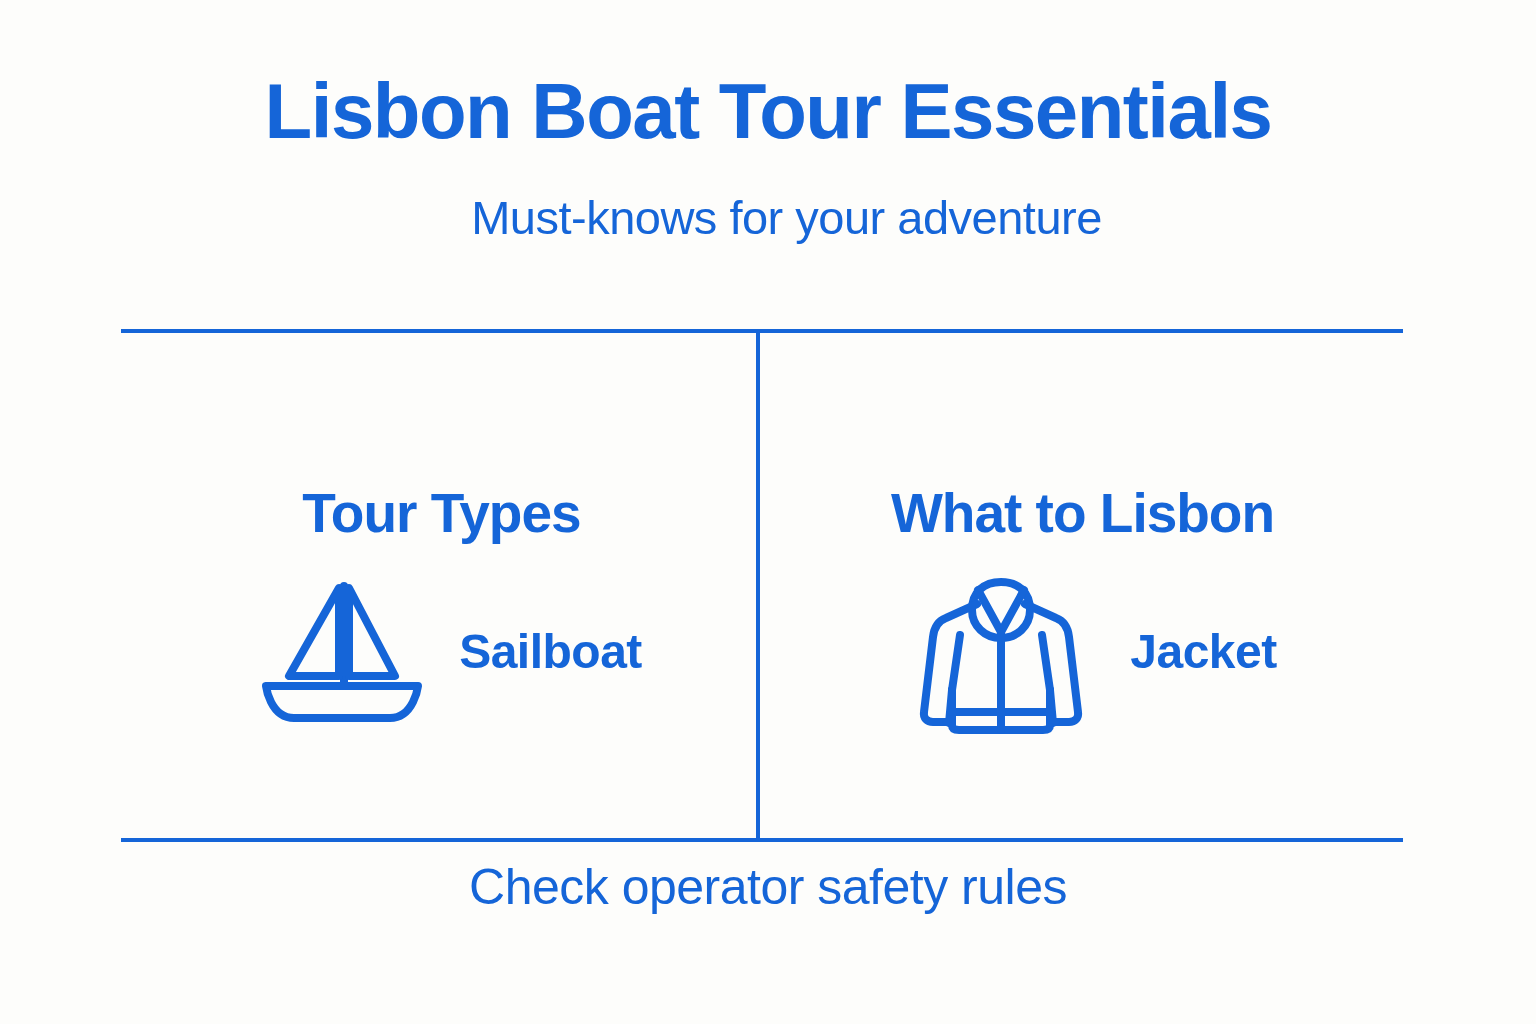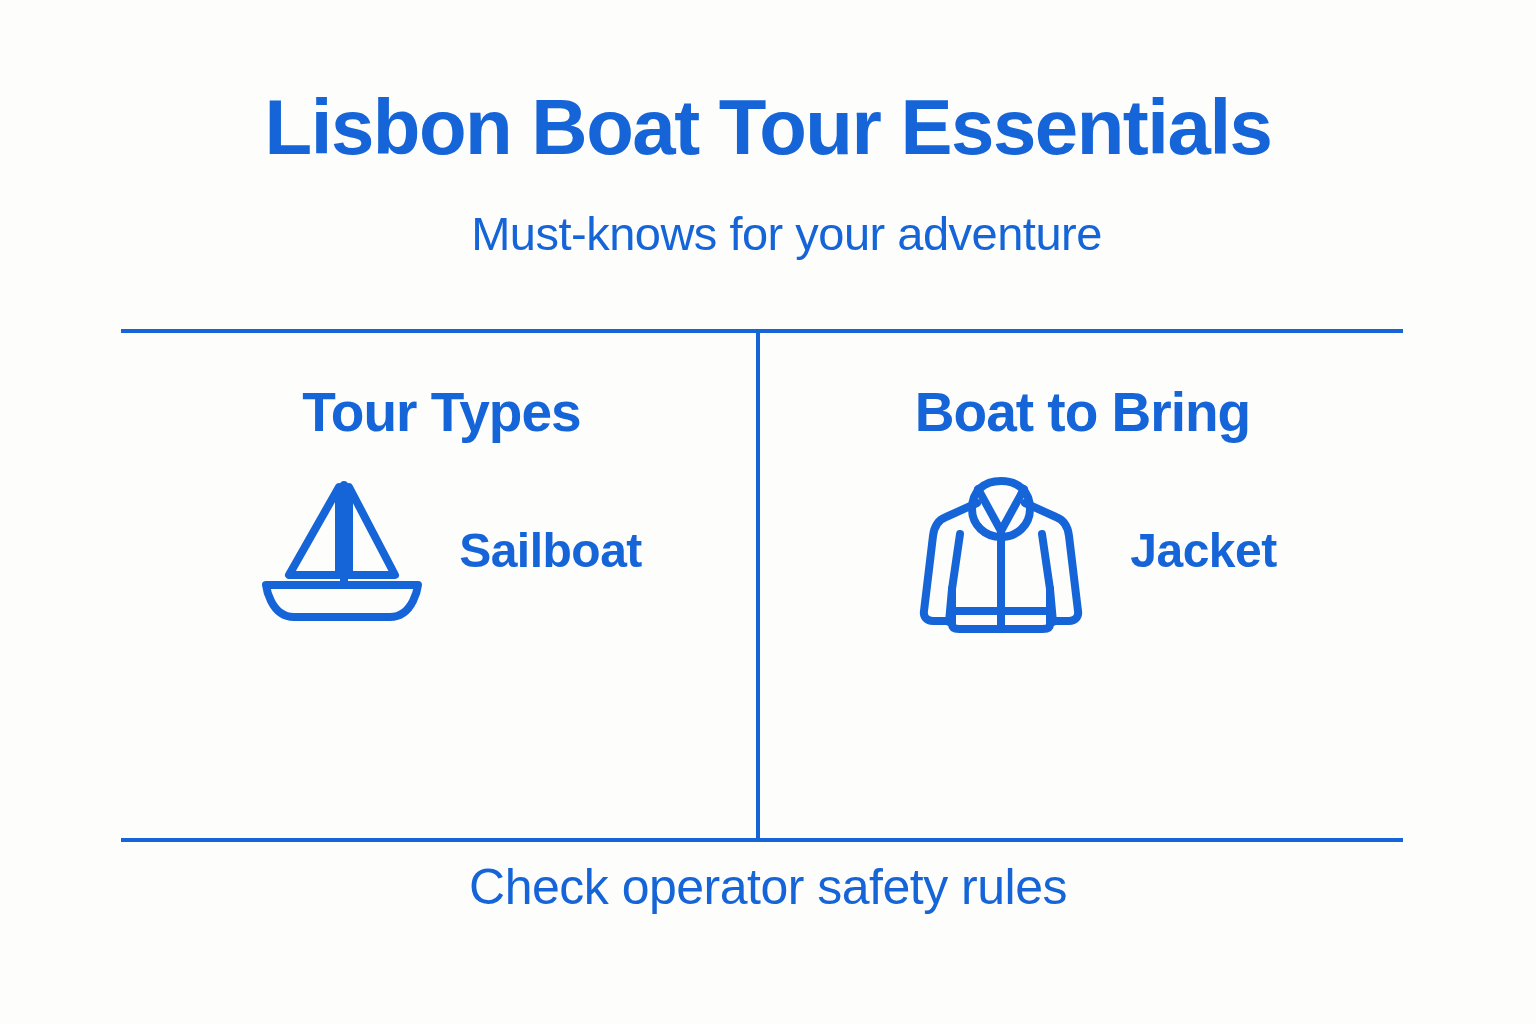--- a/index.html
+++ b/index.html
@@ -17,21 +17,21 @@
     position: relative;
     width: 1536px;
     height: 1024px;
     box-sizing: border-box;
   }
 
   
   .header {
     position: absolute;
     left: 0;
-    top: 88px;
+    top: 72px;
     width: 1536px;
     text-align: center;
   }
   .title {
     font-size: 78px;
     font-weight: 700;
     color: #1565d8;
     letter-spacing: -1.5px;
     line-height: 1.0;
     margin: 0;
@@ -68,20 +68,21 @@
   }
 
   
   .columns {
     position: absolute;
     left: 121px;
     top: 333px;
     width: 1282px;
     height: 505px;
     display: flex;
+    align-items: center;
   }
   .column {
     width: 641px;
     box-sizing: border-box;
     display: flex;
     flex-direction: column;
     align-items: center;
   }
   .col-heading {
     font-size: 55px;
@@ -181,21 +182,21 @@
             </svg>
           </span>
           <span class="item-label">Sailboat</span>
         </div>
 
 
       </div>
     </div>
 
     <div class="column col-right">
-      <div class="col-heading">Boat to Bring</div>
+      <div class="col-heading">What to Lisbon</div>
       <div class="items">
 
         <div class="item item-jacket">
           <span class="item-icon">
             <svg width="170" height="165" viewBox="0 0 170 165" fill="none" stroke="#1565d8" stroke-width="8" stroke-linecap="round" stroke-linejoin="round">
 
               <path d="M56 40 C56 22 68 12 85 12 C102 12 114 22 114 40 C114 56 101 68 85 68 C69 68 56 56 56 40 Z"></path>
 
               <path d="M62 20 L85 62 L108 20"></path>
 

